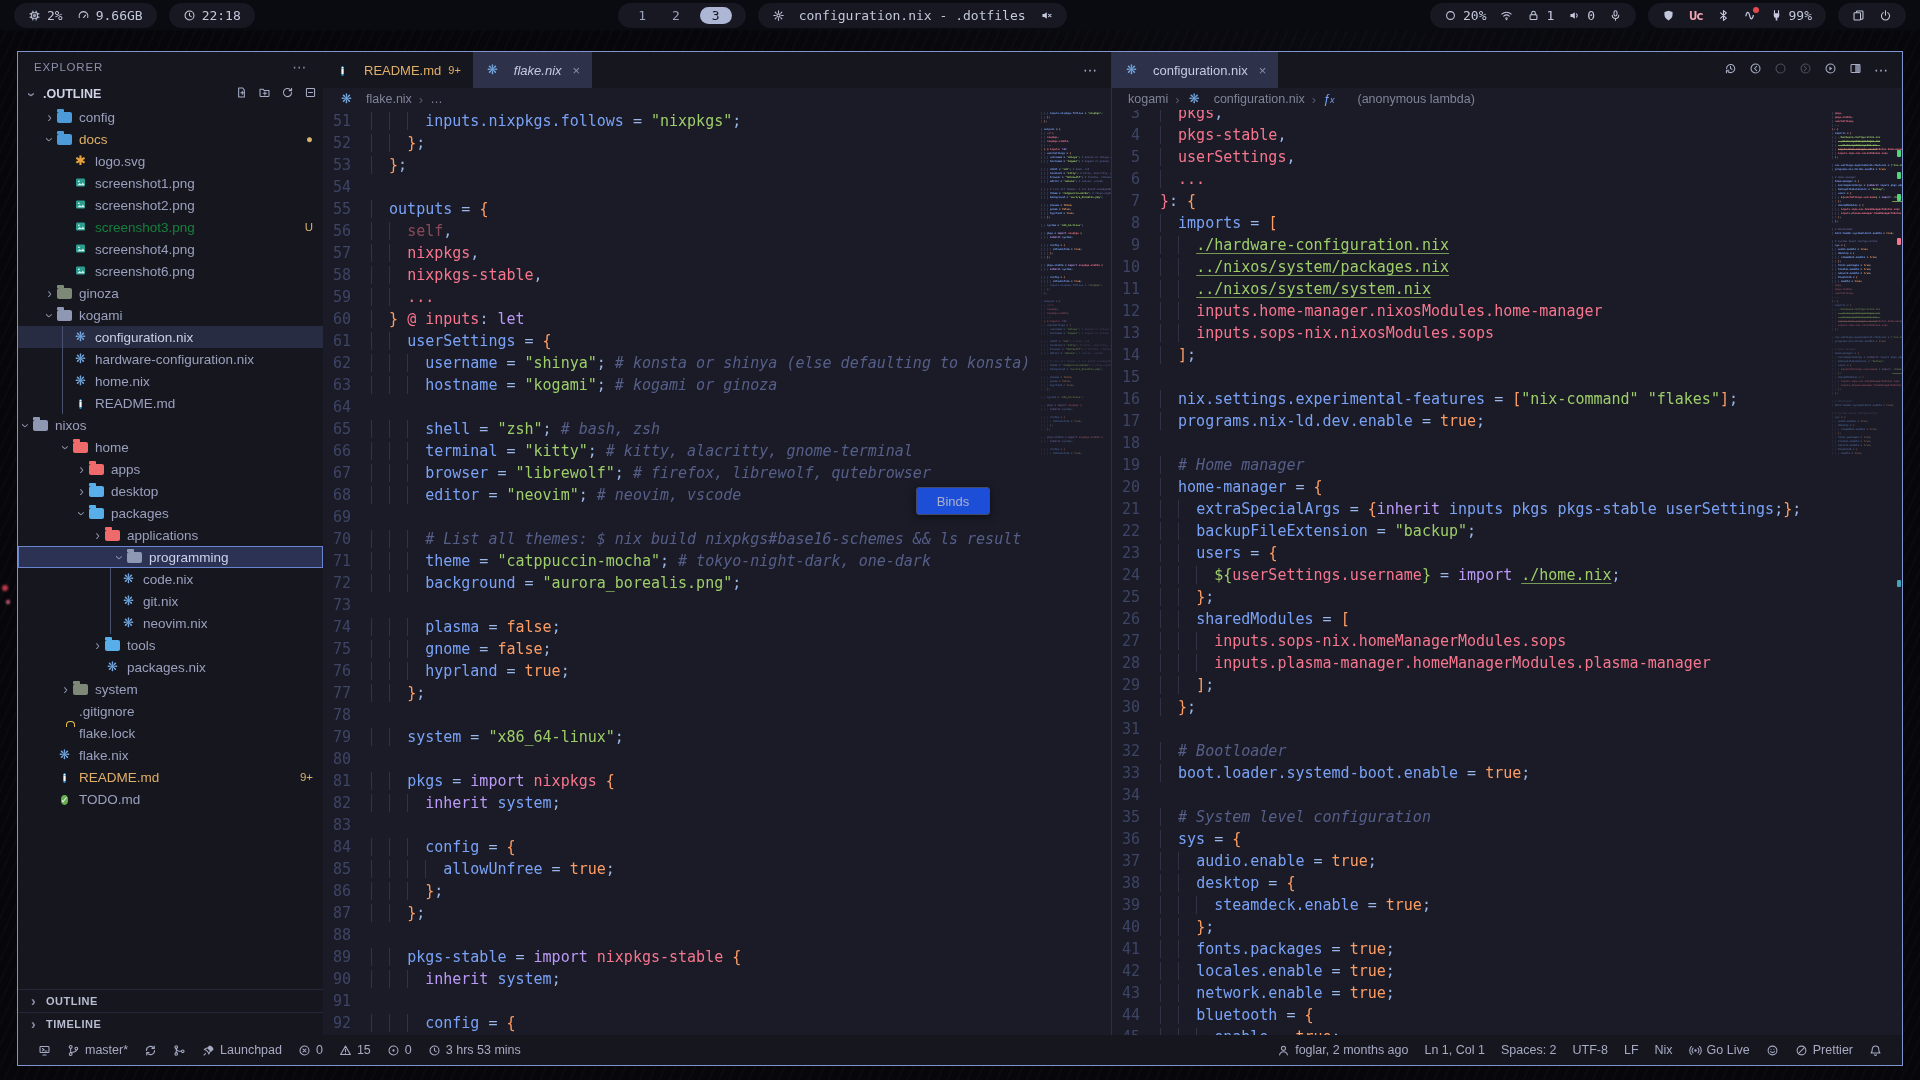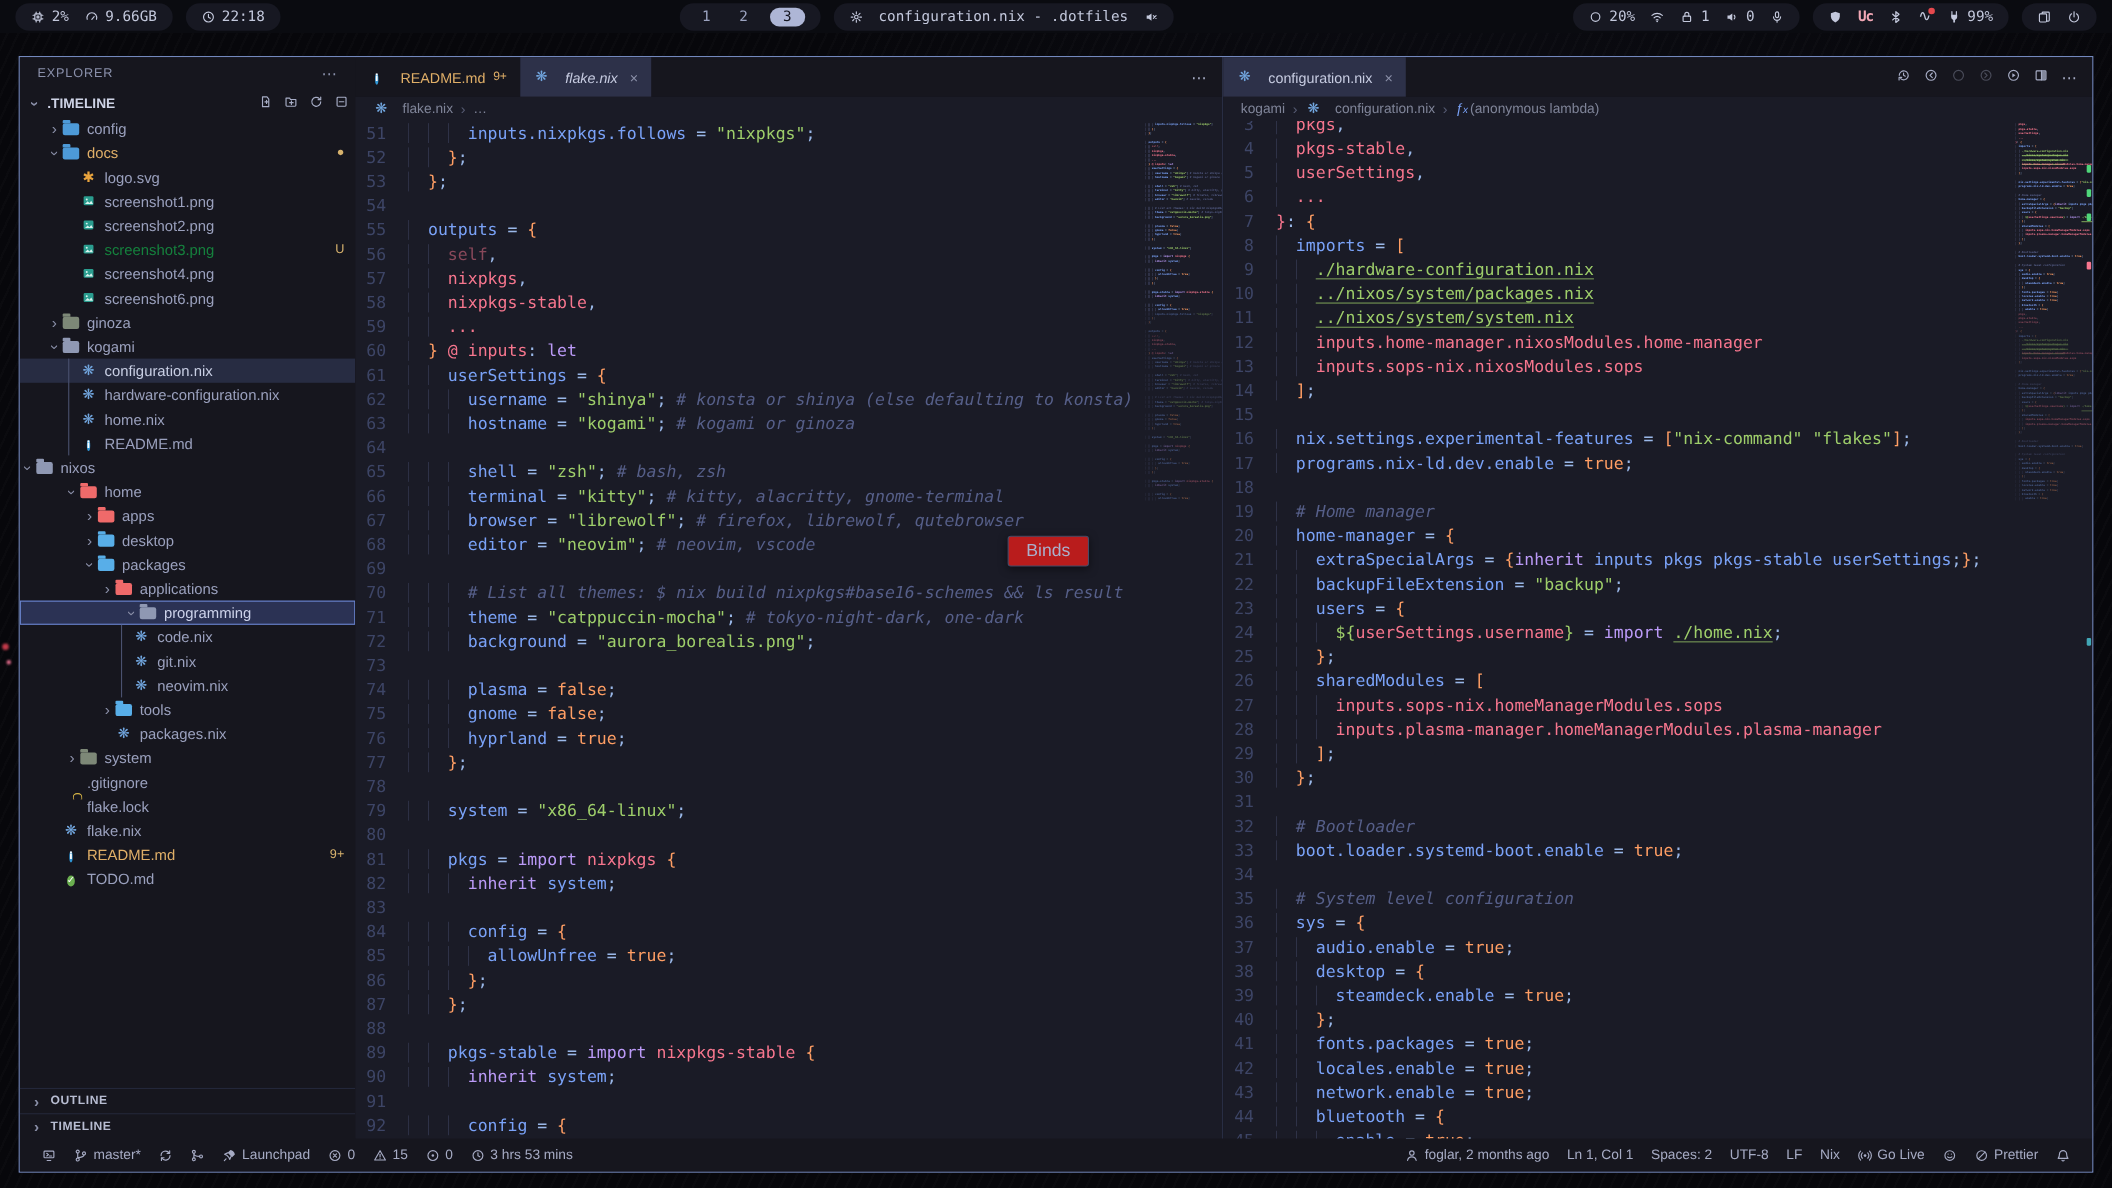--- a/index.html
+++ b/index.html
@@ -94,22 +94,22 @@
   .t-o{color:var(--orange)} .t-m{color:var(--magenta)} .t-c{color:#9ab8e8}
   .t-f{color:var(--fg)} .t-k{color:var(--comment);font-style:italic}
   .t-d{color:var(--red);opacity:.5}
   .t-p{color:var(--green);text-decoration:underline;text-decoration-color:rgba(158,206,106,.7);text-underline-offset:3px}
   .t-w{background-image:repeating-linear-gradient(to right,rgba(72,78,112,.45) 0,rgba(72,78,112,.45) 1px,transparent 1px,transparent 2ch)}
   .minimap{width:70px;flex:none;position:relative;overflow:hidden;padding-top:2px}
   .minimap .cl{height:4px;font:2.5px/4px "DejaVu Sans Mono",monospace;font-weight:bold}
   .minimap .rep2{opacity:.45}
   .ruler{position:absolute;right:0;top:0;width:6px;height:100%}
   .rmark{position:absolute;right:1px;width:4px;height:7px;border-radius:1px}
-  .tooltip{position:absolute;left:916px;top:487px;width:74px;height:28px;background:#b91c1c;
-    border:1px solid #454b66;border-radius:3px;color:#aab0cc;font-size:16px;
+  .tooltip{position:absolute;left:916px;top:487px;width:74px;height:28px;background:#1d4ed8;
+    border:1px solid #454b66;border-radius:3px;color:#aab0cc;font-size:13px;
     display:flex;align-items:center;justify-content:center;box-shadow:0 2px 8px rgba(0,0,0,.5)}
 
   
   .statusbar{height:30px;flex:none;background:var(--panel);display:flex;align-items:center;
     justify-content:space-between;padding:0 12px;font-size:12.5px;color:#a6abc4}
   .sb-grp{display:flex;align-items:center}
   .sbi{display:flex;align-items:center;gap:5px;padding:0 8px}
 
   svg.ic{width:13px;height:13px;flex:none}
   .tx{font-size:14px;line-height:13px}
@@ -281,21 +281,21 @@
 
 <div class="window">
   <div class="main">
     <div class="sidebar">
       <div class="sb-head">
         <span>EXPLORER</span>
         <span class="tx">⋯</span>
       </div>
       <div class="sb-root">
         <span class="chev open">›</span>
-        <span>.TIMELINE</span>
+        <span>.OUTLINE</span>
         <span class="acts" id="sb-acts">
             <span><svg class="ic" viewBox="0 0 16 16" fill="none" stroke="currentColor" stroke-width="1.3" stroke-linecap="round" stroke-linejoin="round">
                 <path d="M9.5 2.5h-5v11h7V5l-2-2.5z"></path>
                 <path d="M7.2 8.2h3.6M9 6.4v3.6"></path>
               </svg></span>
             <span><svg class="ic" viewBox="0 0 16 16" fill="none" stroke="currentColor" stroke-width="1.3" stroke-linecap="round" stroke-linejoin="round">
                 <path d="M2.5 4h4l1 1.5h6V12a1 1 0 0 1-1 1h-9a1 1 0 0 1-1-1V4z"></path>
                 <path d="M6.5 9h4M8.5 7v4"></path>
               </svg></span>
             <span><svg class="ic" viewBox="0 0 16 16" fill="none" stroke="currentColor" stroke-width="1.3" stroke-linecap="round" stroke-linejoin="round">
@@ -714,21 +714,21 @@
         <div class="breadcrumb" id="bc-right">
             <span style="display: inline-flex; align-items: center; gap: 5px;">
               <span>kogami</span>
             </span>
             <span class="bc-sep">›</span>
             <span style="display: inline-flex; align-items: center; gap: 5px;">
               <span class="fic" style="color:#72a7e0">❋</span>
               <span>configuration.nix</span>
             </span>
             <span class="bc-sep">›</span>
-            <span style="display: inline-flex; align-items: center; gap: 2px;">
+            <span style="display: inline-flex; align-items: center; gap: 23px;">
               <span style="color:#7aa2f7;font-style:italic">ƒ<span style="font-size:9px">x</span></span>
               <span>(anonymous lambda)</span>
             </span>
           </div>
         <div class="code-wrap">
           <div class="code-lines" id="code-right" style="margin-top:-8px">
               <div class="cl"><span class="ln">3</span><span class="lc"><span class="t-w">  </span><span class="t-r">pkgs</span><span class="t-c">,</span></span></div>
               <div class="cl"><span class="ln">4</span><span class="lc"><span class="t-w">  </span><span class="t-r">pkgs-stable</span><span class="t-c">,</span></span></div>
               <div class="cl"><span class="ln">5</span><span class="lc"><span class="t-w">  </span><span class="t-r">userSettings</span><span class="t-c">,</span></span></div>
               <div class="cl"><span class="ln">6</span><span class="lc"><span class="t-w">  </span><span class="t-r">...</span></span></div>

